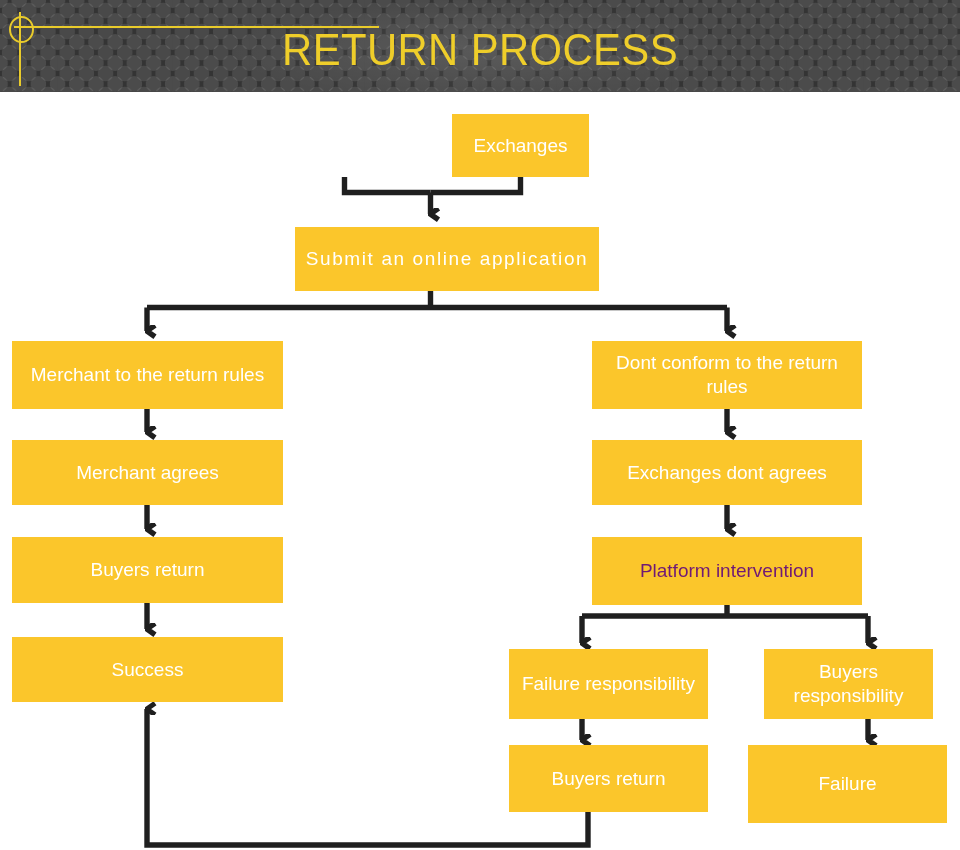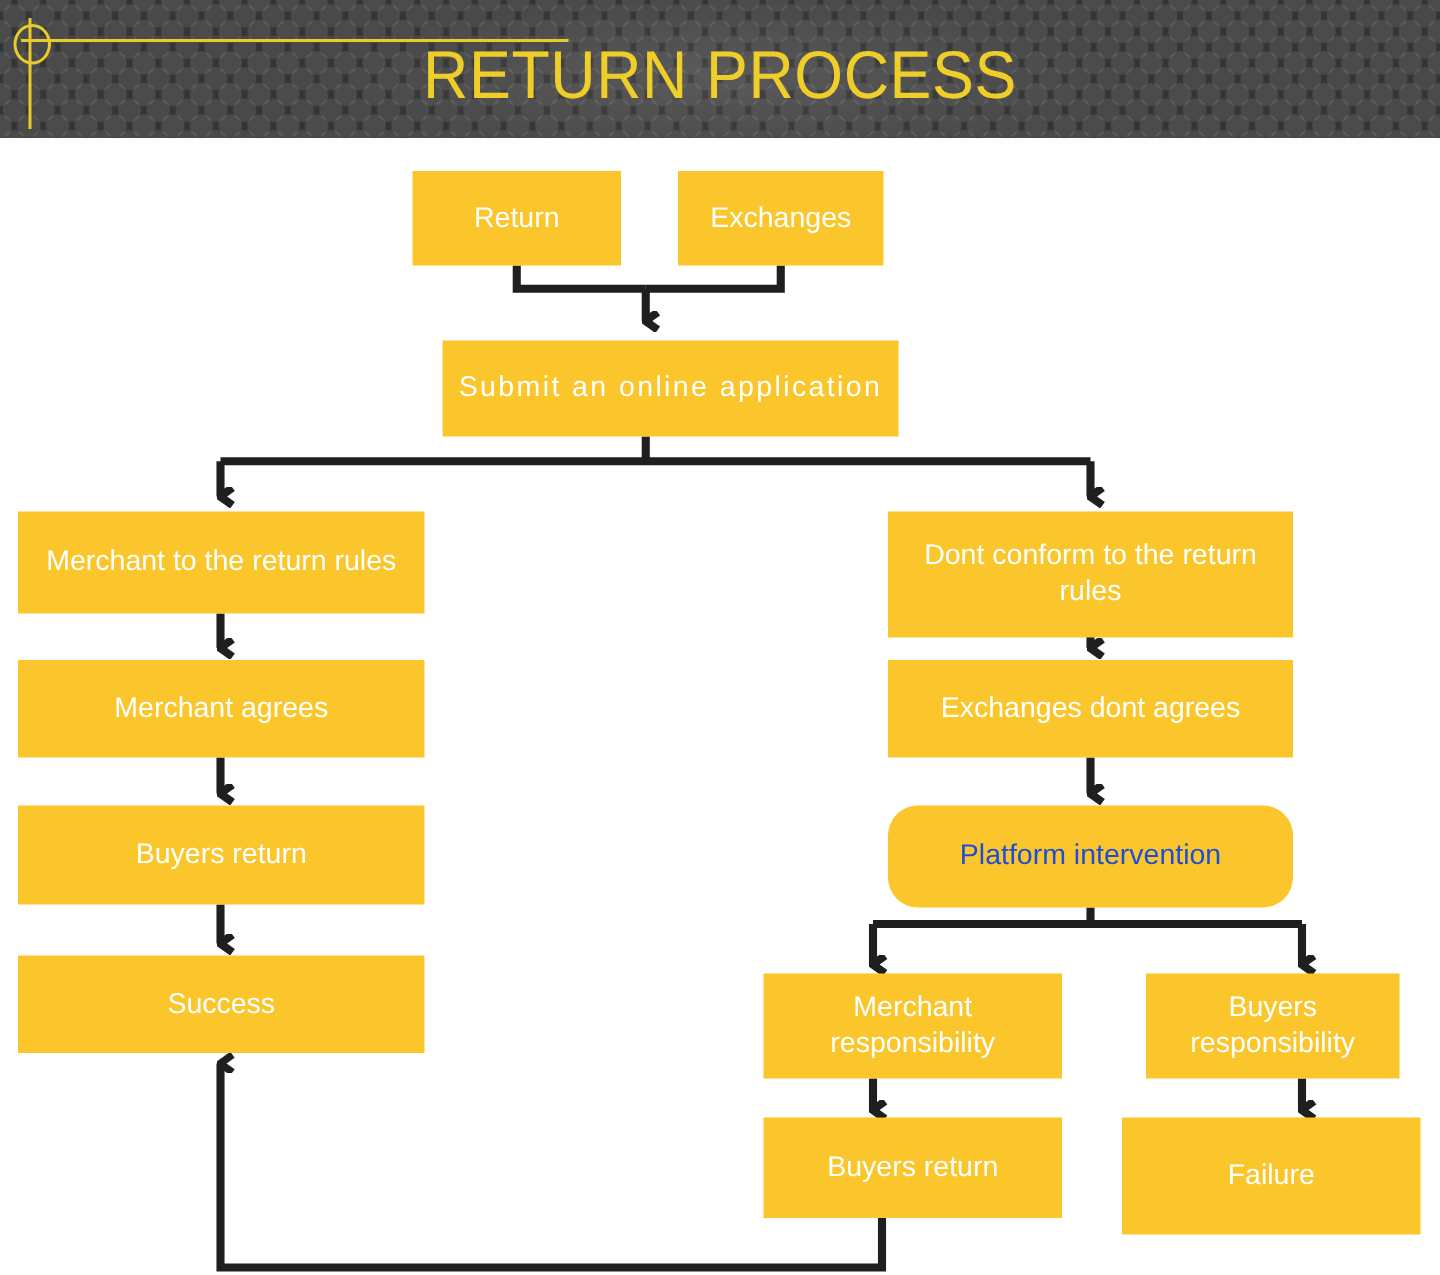--- a/index.html
+++ b/index.html
@@ -66,21 +66,21 @@
     background:#fbc62b;
     display:flex;align-items:center;justify-content:center;
     text-align:center;
     color:#ffffff;
     font-size:19px;
     line-height:24px;
     font-family:"Liberation Sans","DejaVu Sans",sans-serif;
     box-sizing:border-box;
     padding:0 6px;
   }
-  .node.dark{color:#1d4ed8;border-radius:20px;}
+  .node.dark{color:#701a75;}
   .node.spaced{letter-spacing:1.6px;}
 </style>
 </head>
 <body>
 
 <div id="page">
 
   <div class="header">
     <div class="mesh"></div>
     <div class="mesh2"></div>
@@ -125,41 +125,40 @@
         <path d="M582,524 L582,551" marker-end="url(#ar)"></path>
         <path d="M868,524 L868,551" marker-end="url(#ar)"></path>
 
         <path d="M582,627 L582,648" marker-end="url(#ar)"></path>
         <path d="M868,627 L868,648" marker-end="url(#ar)"></path>
 
         <path d="M588,720 L588,753 L147,753 L147,617" marker-end="url(#arup)"></path>
       </g>
     </svg>
 
-    <div class="node" style="left:275px;top:22px;width:139px;height:63px;">Return</div>
 
     <div class="node" style="left:452px;top:22px;width:137px;height:63px;">Exchanges</div>
 
     <div class="node spaced" style="left:295px;top:135px;width:304px;height:64px;">Submit an online application</div>
 
     <div class="node" style="left:12px;top:249px;width:271px;height:68px;">Merchant to the return rules</div>
 
     <div class="node" style="left:12px;top:348px;width:271px;height:65px;">Merchant agrees</div>
 
     <div class="node" style="left:12px;top:445px;width:271px;height:66px;">Buyers return</div>
 
     <div class="node" style="left:12px;top:545px;width:271px;height:65px;">Success</div>
 
-    <div class="node" style="left:592px;top:249px;width:270px;height:84px;">Dont conform to the return rules</div>
+    <div class="node" style="left:592px;top:249px;width:270px;height:68px;">Dont conform to the return rules</div>
 
     <div class="node" style="left:592px;top:348px;width:270px;height:65px;">Exchanges dont agrees</div>
 
     <div class="node dark" style="left:592px;top:445px;width:270px;height:68px;">Platform intervention</div>
 
-    <div class="node" style="left:509px;top:557px;width:199px;height:70px;">Merchant responsibility</div>
+    <div class="node" style="left:509px;top:557px;width:199px;height:70px;">Failure responsibility</div>
 
     <div class="node" style="left:748px;top:557px;width:169px;height:70px;margin-left:16px;">Buyers responsibility</div>
 
     <div class="node" style="left:509px;top:653px;width:199px;height:67px;">Buyers return</div>
 
     <div class="node" style="left:748px;top:653px;width:199px;height:78px;">Failure</div>
 
   </div>
 </div>
 

